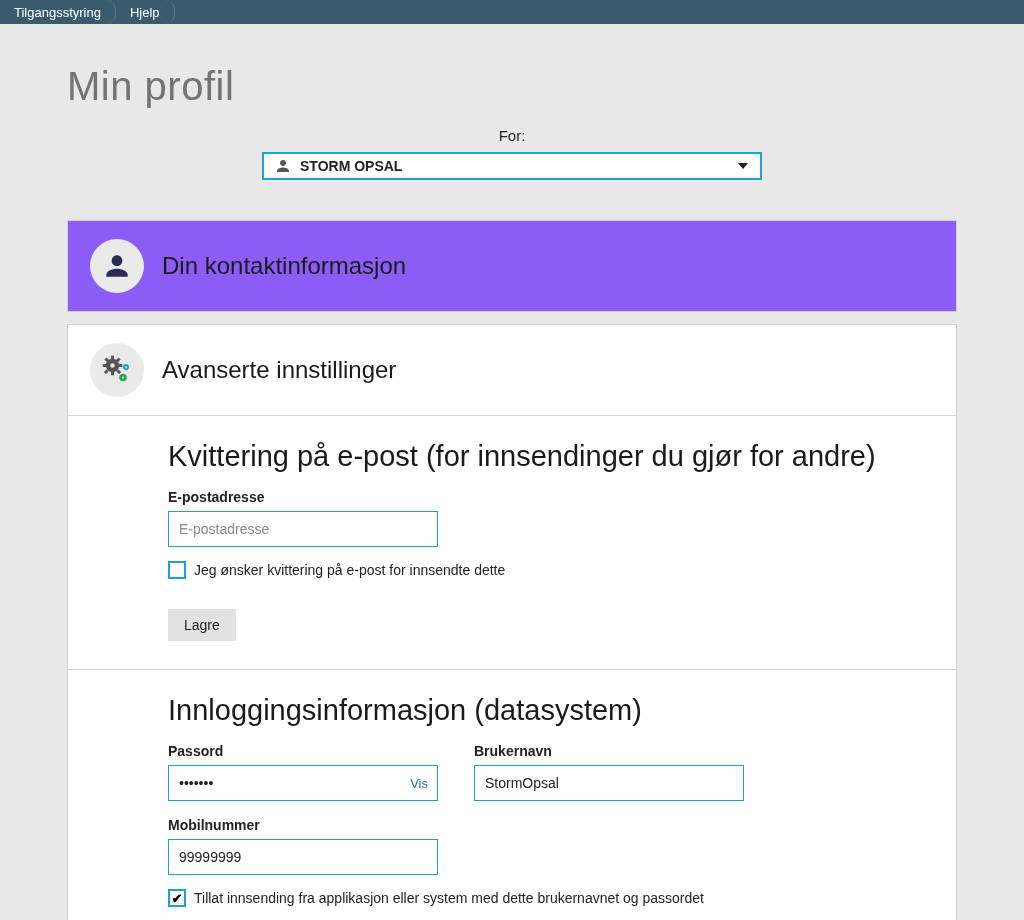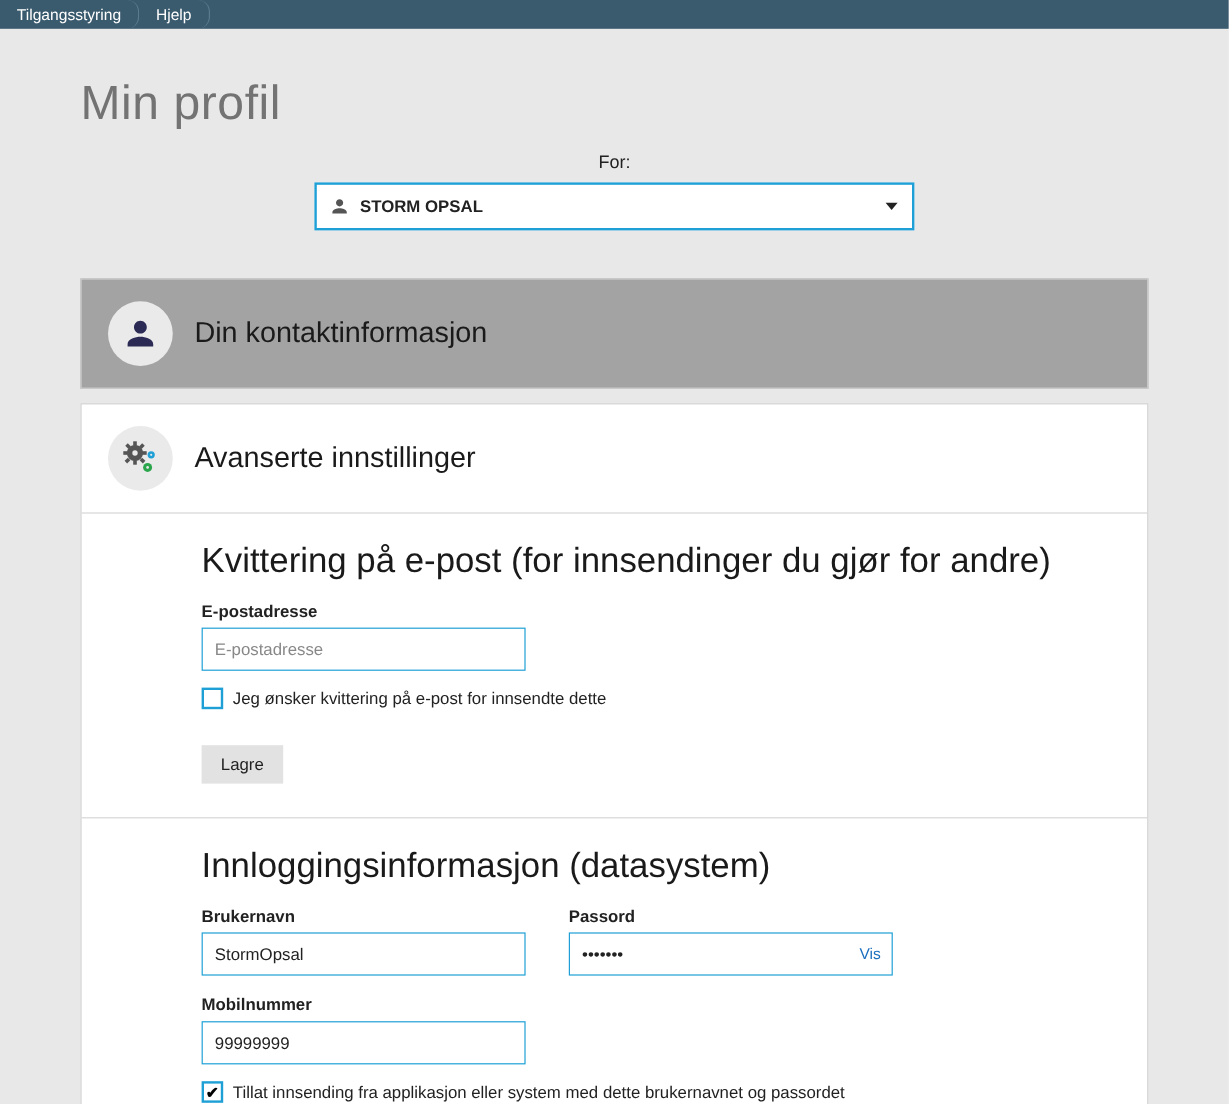--- a/index.html
+++ b/index.html
@@ -45,21 +45,21 @@
     margin-bottom: 40px;
     flex-direction: column;
   }
   .for-label {
     font-size: 15px;
     color: #222;
   }
   .user-select {
     border: 2px solid #1ea0d6;
     background: #fff;
-    height: 40px;
+    height: 28px;
     width: 500px;
     display: flex;
     align-items: center;
     padding: 0 10px;
     cursor: pointer;
     position: relative;
     font-weight: 700;
     font-size: 14px;
     color: #222;
   }
@@ -76,21 +76,21 @@
   .user-icon-small {
     width: 18px; height: 18px;
     margin-right: 8px;
     fill: #555;
   }
   .card {
     background: #fff;
     border: 1px solid #d0d0d0;
     margin-bottom: 12px;
   }
-  .card-grey { background: #a3a3a3; }
+  .card-grey { background: #8b5cf6; }
   .card-header {
     display: flex;
     align-items: center;
     padding: 18px 22px;
     gap: 18px;
   }
   .icon-circle {
     width: 54px; height: 54px;
     border-radius: 50%;
     background: #eaeaea;
@@ -259,30 +259,30 @@
       </div>
       <button class="btn btn-grey">Lagre</button>
     </div>
 
     <div class="divider"></div>
 
     <div class="section">
       <h3>Innloggingsinformasjon (datasystem)</h3>
       <div class="two-col">
         <div class="col">
-          <label class="field-label">Brukernavn</label>
-          <input class="text-input" type="text" value="StormOpsal" style="">
-        </div>
-        <div class="col">
           <label class="field-label">Passord</label>
           <div class="password-wrap">
             <input class="text-input" type="text" value="•••••••" style="">
             <span class="vis-link">Vis</span>
           </div>
         </div>
+        <div class="col">
+          <label class="field-label">Brukernavn</label>
+          <input class="text-input" type="text" value="StormOpsal" style="">
+        </div>
       </div>
       <div style="height:16px"></div>
       <label class="field-label">Mobilnummer</label>
       <input class="text-input" type="text" value="99999999" style="">
       <div class="checkbox-row">
         <span class="checkbox-box checked"></span>
         <span>Tillat innsending fra applikasjon eller system med dette brukernavnet og passordet</span>
       </div>
       <button class="btn btn-green">Lagre</button>
     </div>

